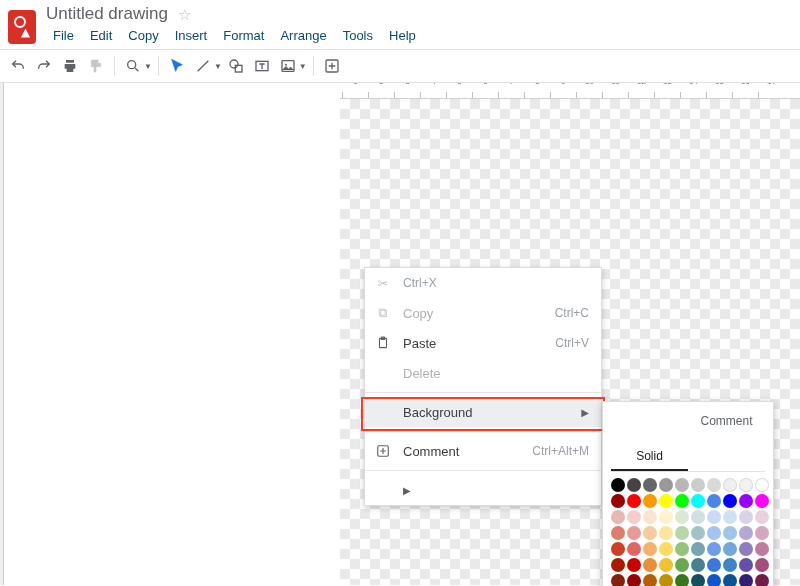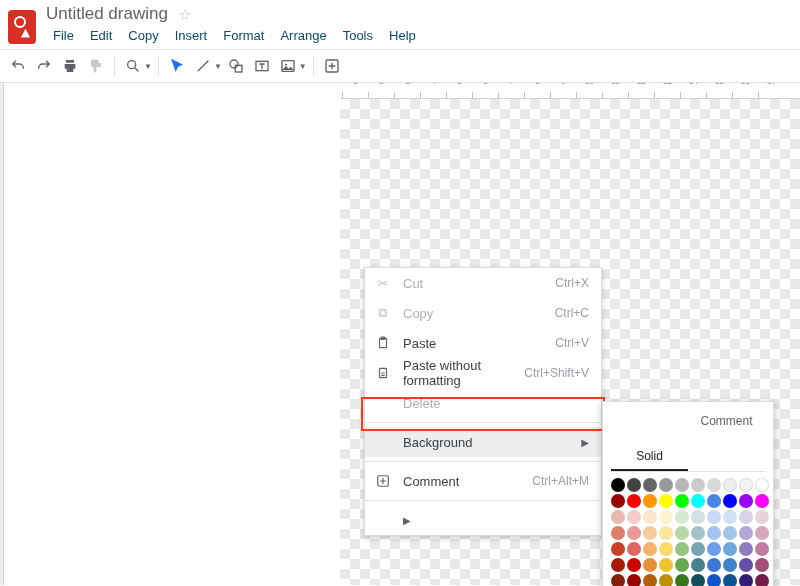--- a/index.html
+++ b/index.html
@@ -224,47 +224,36 @@
       <span>
           <i>17</i>
         </span>
     </div>
     <div class="canvas"></div>
   </div>
 
   <div class="context-menu">
     <div class="cm-row disabled">
       <span class="cm-icon">✂</span>
-      <span class="cm-label">Cut</span>
       <span class="cm-short">Ctrl+X</span>
     </div>
     <div class="cm-row disabled">
       <span class="cm-icon">⧉</span>
       <span class="cm-label">Copy</span>
       <span class="cm-short">Ctrl+C</span>
     </div>
     <div class="cm-row">
       <span class="cm-icon">
         <svg viewBox="0 0 24 24" width="14" height="14" fill="none" stroke="#5f6368" stroke-width="2">
             <rect x="6" y="4" width="12" height="16" rx="1"></rect>
             <rect x="9" y="2" width="6" height="4" rx="1"></rect>
           </svg>
       </span>
       <span class="cm-label">Paste</span>
       <span class="cm-short">Ctrl+V</span>
-    </div>
-    <div class="cm-row">
-      <span class="cm-icon">
-        <svg viewBox="0 0 24 24" width="14" height="14" fill="none" stroke="#5f6368" stroke-width="2">
-            <rect x="6" y="4" width="12" height="16" rx="1"></rect>
-            <path d="M9 12h6M9 16h6"></path>
-          </svg>
-      </span>
-      <span class="cm-label">Paste without formatting</span>
-      <span class="cm-short">Ctrl+Shift+V</span>
     </div>
     <div class="cm-row disabled">
       <span class="cm-icon"></span>
       <span class="cm-label">Delete</span>
     </div>
     <div class="cm-sep"></div>
     <div class="cm-row selected">
       <span class="cm-icon"></span>
       <span class="cm-label">Background</span>
       <span class="cm-arrow">▶</span>

